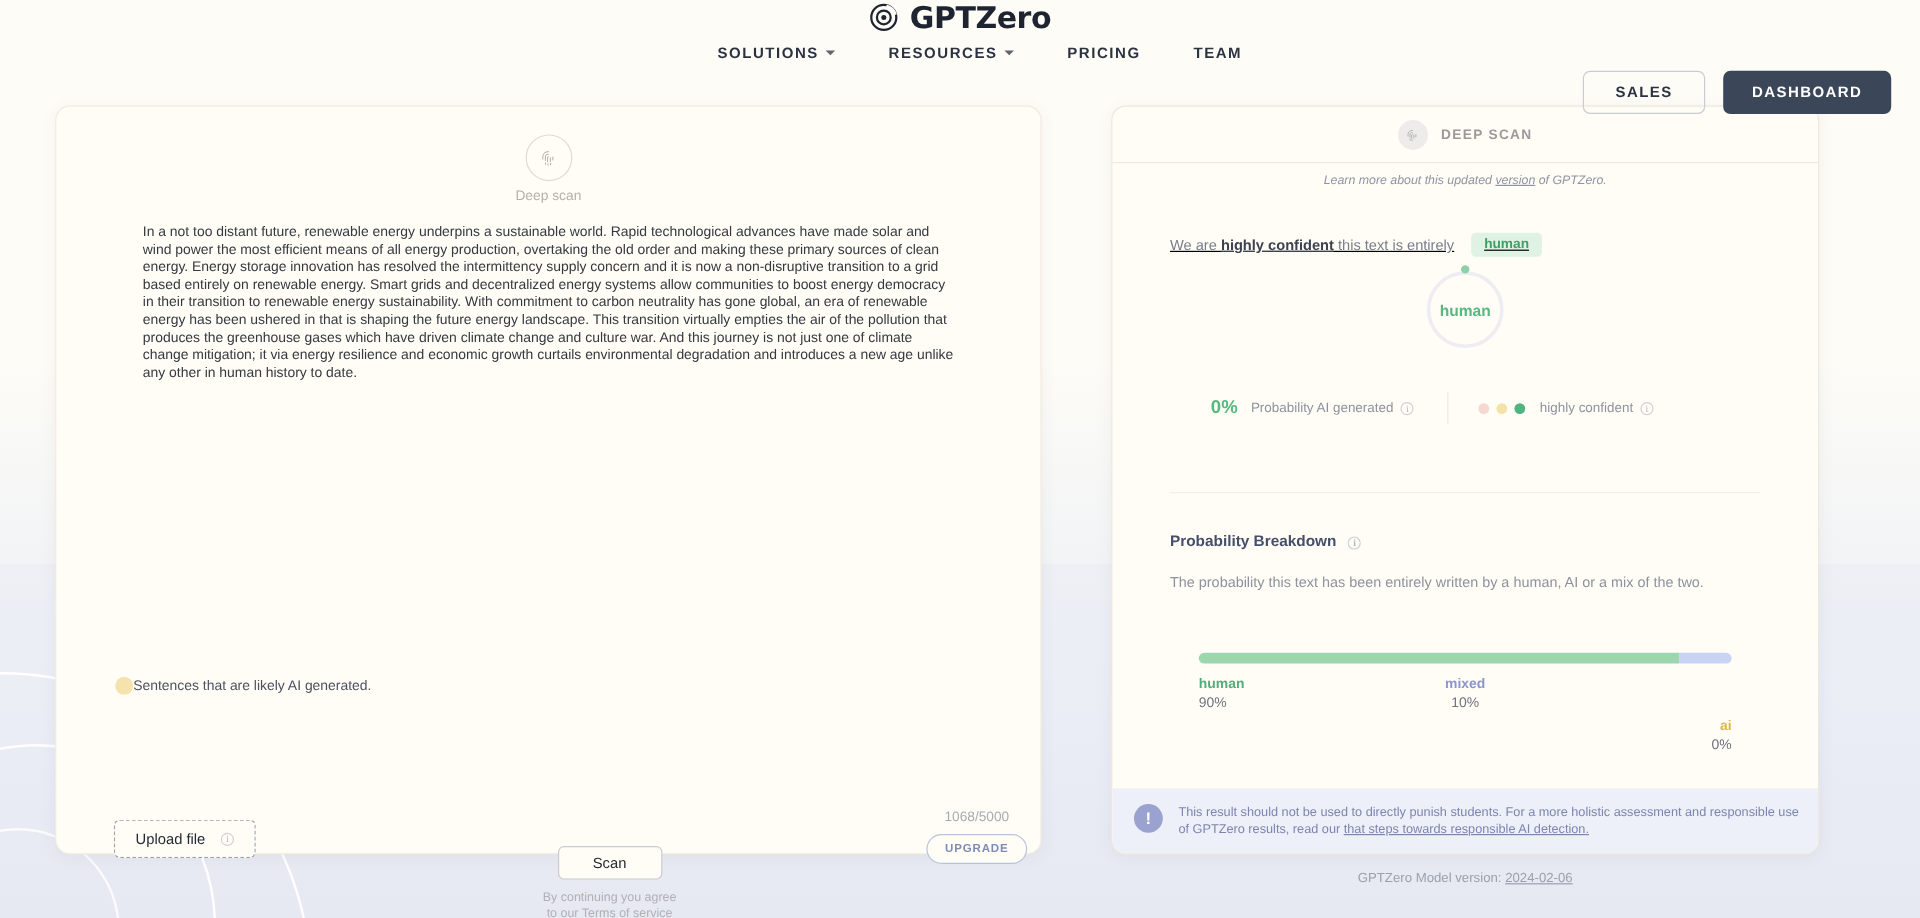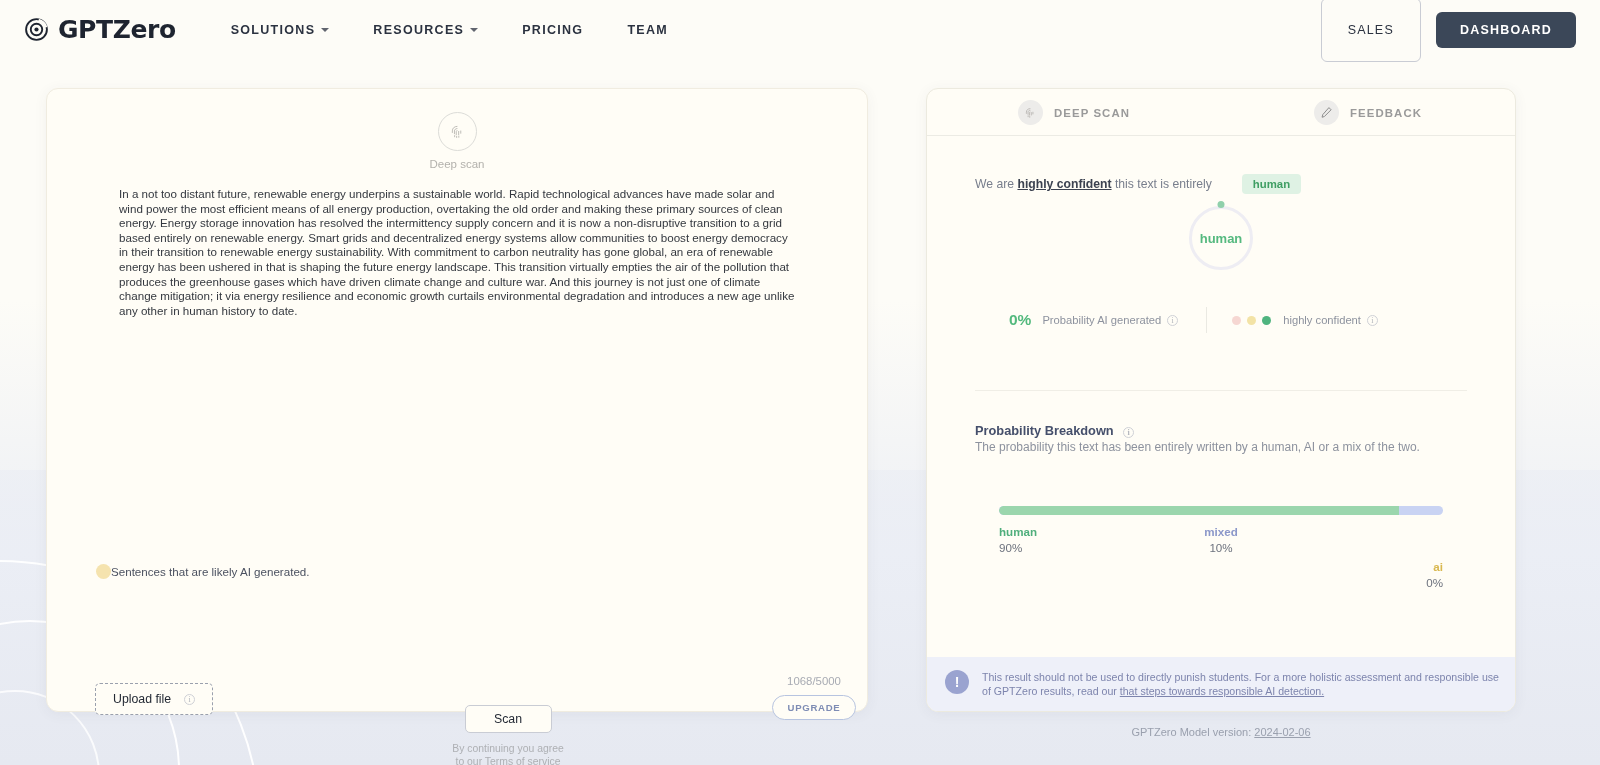--- a/index.html
+++ b/index.html
@@ -16,34 +16,34 @@
   .bg-top { position:absolute; left:0; right:0; top:0; height:470px; background:#fdfcf7; }
   .bg-fade { position:absolute; left:0; right:0; top:300px; height:465px;
       background:linear-gradient(180deg,rgba(253,252,247,0) 0%, rgba(235,238,245,.9) 55%, #e6e9f1 100%); }
   .arc { position:absolute; border-radius:50%; border:2px solid rgba(255,255,255,.95); }
   .arc1 { width:300px; height:300px; left:-120px; top:620px; }
   .arc2 { width:520px; height:520px; left:-260px; top:560px; }
   .arc3 { width:170px; height:170px; left:-70px; top:690px; border-color:rgba(255,255,255,.8); }
 
   
   .header { position:absolute; left:0; top:0; width:1600px; height:59px;
-            display:flex; align-items:center; padding:0 24px; z-index:5; }
+            display:flex; align-items:center; padding:0 24px; z-index:5;flex-direction:column; }
   .logo { display:flex; align-items:center; gap:9px; margin-left:0px; }
   .logo-mark { width:25px; height:25px; }
   .logo-text { font-size:25px; font-weight:700; color:#1e2430; letter-spacing:-.4px;
                font-family:"DejaVu Sans", sans-serif; }
   .nav { display:flex; align-items:center; gap:0; margin-left:33px; }
   .nav-item { display:flex; align-items:center; gap:6px; font-size:12.5px; letter-spacing:1.3px;
               color:#2b3240; font-weight:600; padding:8px 22px; cursor:pointer; }
   .caret { width:0;height:0;border-left:4px solid transparent;border-right:4px solid transparent;
            border-top:4.5px solid #2b3240; opacity:.75; display:inline-block; }
   .header-right { margin-left:auto; display:flex; align-items:center; gap:15px; }
   .btn-sales { border:1px solid #c9ccd4; background:transparent; border-radius:6px;
-               padding:24px 26px; font-size:12.5px; letter-spacing:1.2px; color:#2b3240;
-               font-weight:400; cursor:pointer; }
+               padding:10px 26px; font-size:12.5px; letter-spacing:1.2px; color:#2b3240;
+               font-weight:700; cursor:pointer; }
   .btn-dash { background:#3b4758; color:#fff; border:none; border-radius:6px;
               padding:11px 24px; font-size:12.5px; letter-spacing:1.2px; font-weight:600;
               cursor:pointer; }
 
   
   .panel-left { position:absolute; left:46px; top:88px; width:822px; height:624px;
       background:#fffdf6; border:1px solid #f0ece0; border-radius:12px;
       box-shadow:0 2px 14px rgba(60,60,90,.06); z-index:3; }
   .deepscan-top { display:flex; flex-direction:column; align-items:center; padding-top:23px; }
   .ds-circle { width:39px; height:39px; border-radius:50%; border:1px solid #dcdcd8;
@@ -85,21 +85,21 @@
   .tab.active .tab-label { color:#343a46; }
   .tab.active::after { content:""; position:absolute; left:0; right:0; bottom:0; height:2px;
       background:#4b5570; }
   .tabs-underline { position:absolute; left:0; right:0; top:46px; height:1px; background:#ecebe4; }
 
   .learn { text-align:center; font-size:10.3px; font-style:italic; color:#8f94a3; padding:9px 0 0; }
   .learn u { text-decoration:underline; }
 
   .sec { padding:0 48px; }
   .sec-title { font-size:12.8px; font-weight:700; color:#454f6b; margin-top:32px; }
-  .conf-row { display:flex; align-items:center; gap:30px; margin-top:38px; }
+  .conf-row { display:flex; align-items:center; gap:14px; margin-top:38px;text-decoration:underline; }
   .conf-text { font-size:12.2px; color:#787e8c; }
   .conf-text b { font-weight:700; color:#3c4250; text-decoration:underline; }
   .chip { background:#dff2e4; color:#3f9e63; font-size:11.4px; font-weight:700;
       border-radius:4px; padding:4px 11px; }
 
   .gauge-wrap { display:flex; justify-content:center; margin-top:12px; }
   .gauge { width:64px; height:64px; border-radius:50%; border:3px solid #eeedf3;
       display:flex; align-items:center; justify-content:center; position:relative; }
   .gauge-text { font-size:13px; font-weight:700; color:#55b97f; }
   .gauge-dot { position:absolute; width:7px; height:7px; border-radius:50%; background:#8fd0ab;
@@ -112,21 +112,21 @@
   .dots { display:flex; gap:6px; align-items:center; margin-right:12px; }
   .dot { width:9px; height:9px; border-radius:50%; }
   .dot.red { background:#f6d7d2; } .dot.yellow { background:#f3e3a6; }
   .dot.green { background:#4fb47f; }
   .info-i { width:11px; height:11px; border-radius:50%; border:1px solid #cfd1d6;
       display:inline-flex; align-items:center; justify-content:center; font-size:8px;
       color:#b1b4bb; margin-left:6px; font-family:"Liberation Serif",serif; }
 
   .hr { height:1px; background:#f0eee6; margin-top:57px; }
 
-  .desc { font-size:12px; color:#8d929e; margin-top:2px; }
+  .desc { font-size:12px; color:#8d929e; margin-top:20px; }
   .bar-area { margin-top:52px; padding:0 72px; }
   .bar { height:9px; border-radius:5px; background:#c9d3f3; display:flex; overflow:hidden; }
   .bar-human { background:#9bd6ad; height:100%; border-radius:5px 0 0 5px; }
   .bar-labels { display:flex; margin-top:10px; }
   .bar-col { flex:1; text-align:center; }
   .bar-col.l { text-align:left; } .bar-col.r { text-align:right;margin-top:35px; }
   .bar-name { font-size:11.6px; font-weight:700; }
   .bar-val { font-size:11.6px; color:#6d727e; margin-top:3px; }
 
   .notice { position:absolute; left:0; right:0; bottom:0; background:#eef0f9;
@@ -246,31 +246,26 @@
             <path d="M12 7.4c-2 0-3.4 1.5-3.4 3.3v3.6"></path>
           <path d="M12 10.1c-.7 0-1 .5-1 1.1v4.6"></path>
             <path d="M14.2 11.2v4.3"></path>
           <path d="M17 10.6v3.1"></path>
             <path d="M8.8 16.8v1.6"></path>
             <path d="M11.5 17.9v1.4"></path>
         </svg>
       </span>
       <span class="tab-label">DEEP SCAN</span>
     </div>
-    <div class="tab">
-      <span class="tab-icon">
-        <svg viewBox="0 0 24 24" width="13" height="13" fill="none" stroke="#8a8a8a" stroke-width="1.8" stroke-linecap="round">
-          <path d="M17 3.5l3.5 3.5L8 19.5 3.8 20.7 5 16.5z"></path>
-        </svg>
-      </span>
-      <span class="tab-label">FEEDBACK</span>
-    </div>
     <div class="tabs-underline"></div>
   </div>
 
+  <div class="learn">
+    <span>Learn more about this updated </span><u>version</u><span> of GPTZero.</span>
+  </div>
 
   <div class="sec">
 
     <div class="conf-row">
       <div class="conf-text">
         <span>We are </span><b>highly confident</b><span> this text is entirely</span>
       </div>
       <span class="chip">human</span>
     </div>
 

